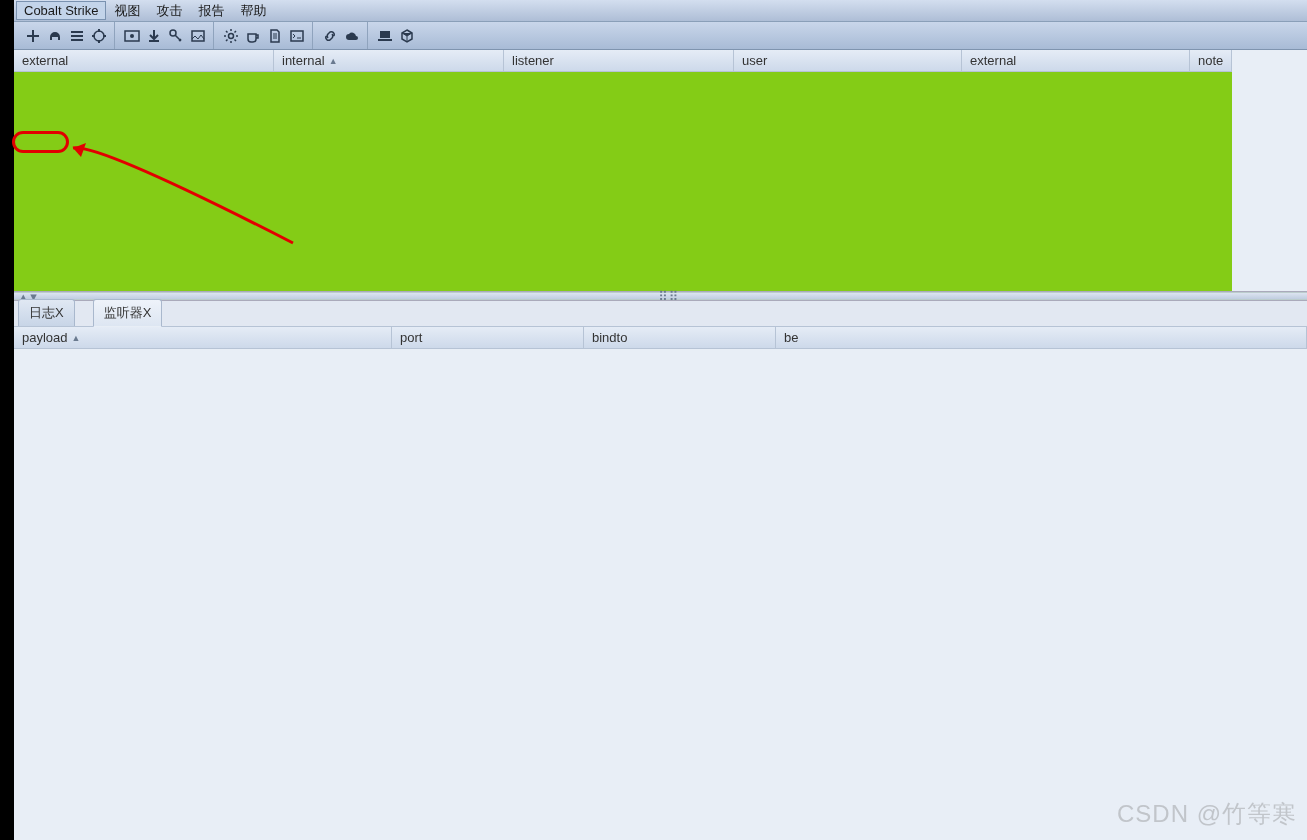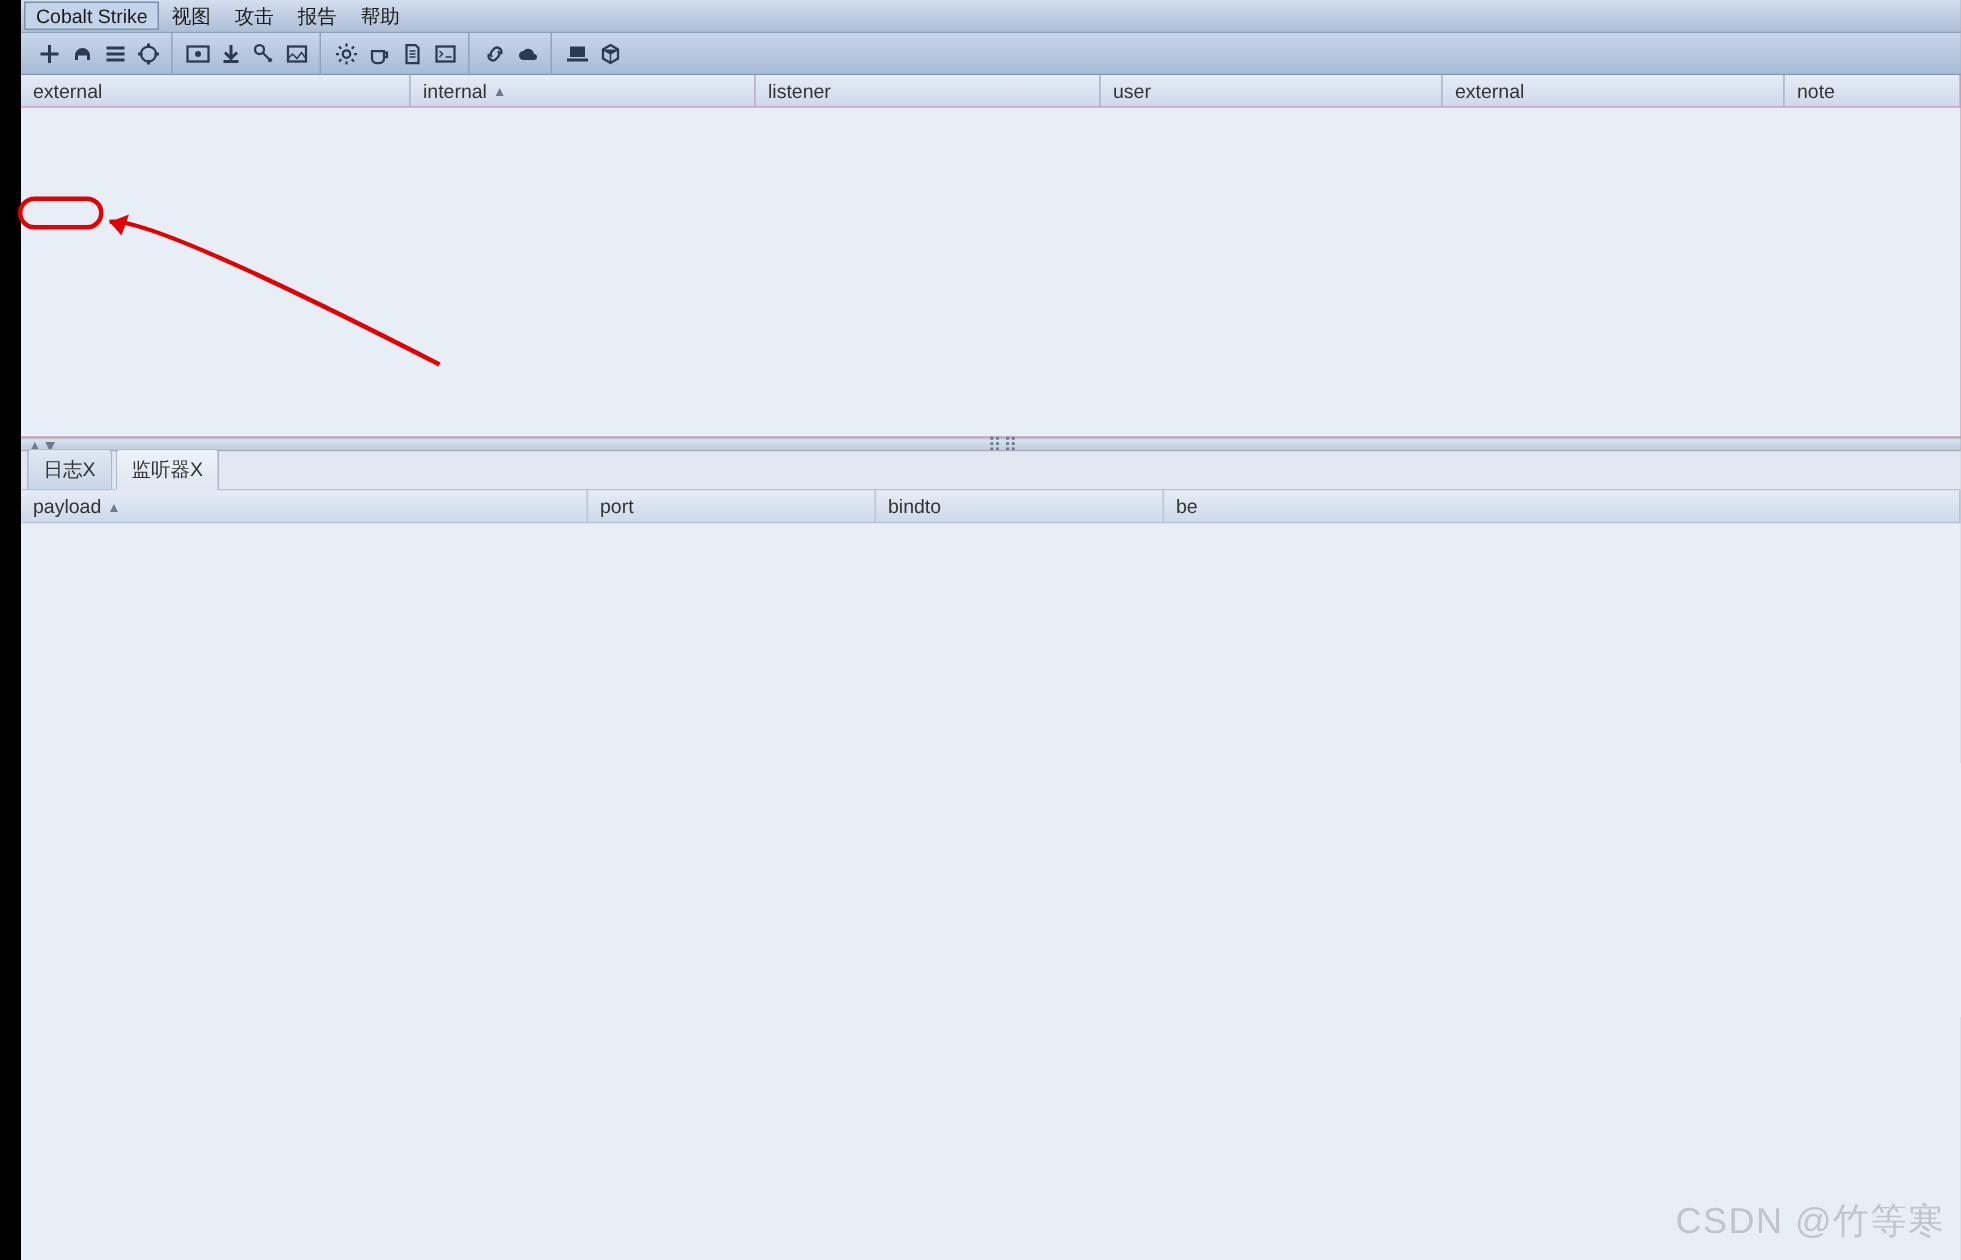--- a/index.html
+++ b/index.html
@@ -12,21 +12,21 @@
 .menubar-item.open { background: #c3d4ea; border: 1px solid #7a92b0; padding: 1px 7px; }
 
 
 .toolbar { height: 28px; background: linear-gradient(#c9d6ea, #a8bbd6); border-bottom: 1px solid #7f94af; display: flex; align-items: center; padding: 0 4px; gap: 2px; }
 .tool-group { display: flex; align-items: center; gap: 4px; padding: 0 6px; border-right: 1px solid #8fa3bd; height: 100%; }
 .tool-group:last-child { border-right: none; }
 .tool-icon { width: 18px; height: 18px; display: flex; align-items: center; justify-content: center; color: #2b3a4f; fill: #2b3a4f; }
 .tool-icon svg { width: 16px; height: 16px; }
 
 
-.upper-pane { flex: 0 0 242px; background: #ec4899; display: flex; flex-direction: column; border-bottom: 1px solid #aab; }
+.upper-pane { flex: 0 0 242px; background: #84cc16; display: flex; flex-direction: row; border-bottom: 1px solid #aab; }
 .table-header { height: 22px; display: flex; border-bottom: 1px solid #b6c3d5; }
 .th { background: linear-gradient(#e5ecf6, #cdd9ea); border-right: 1px solid #b6c3d5; padding: 3px 8px; color: #333; display: flex; align-items: center; gap: 4px; }
 .th .sort { font-size: 9px; color: #6a7a8f; }
 .upper-body { flex: 1; background: #e8eef6; }
 
 
 .dropdown { position: absolute; left: 0; top: 22px; width: 112px; background: #fff; border: 1px solid #7a8aa0; box-shadow: 2px 2px 4px rgba(0,0,0,0.15); z-index: 100; }
 .dd-item { padding: 5px 8px; color: #222; display: flex; justify-content: space-between; align-items: center; }
 .dd-item.highlight { position: relative; }
 .dd-arrow { font-size: 10px; color: #444; }
@@ -35,21 +35,21 @@
 .anno-circle { position: absolute; left: 12px; top: 131px; width: 57px; height: 22px; border: 3px solid #e20000; border-radius: 12px; z-index: 200; pointer-events: none; }
 .anno-arrow { position: absolute; left: 58px; top: 133px; z-index: 199; pointer-events: none; }
 
 
 .splitter { height: 8px; background: linear-gradient(#dce4f0, #c0cde0); display: flex; align-items: center; justify-content: space-between; padding: 0 6px; font-size: 8px; color: #6a7a8f; border-top: 1px solid #bcc; border-bottom: 1px solid #bcc; }
 .grip { letter-spacing: 1px; }
 
 
 .lower-pane { flex: 1; background: #e8eef6; display: flex; flex-direction: column; border-top: 1px solid #aab; }
 .tabs { height: 26px; display: flex; align-items: flex-end; padding: 2px 4px 0 4px; gap: 0; background: #e2e8f2; border-bottom: 1px solid #b6c3d5; }
-.tab { padding: 4px 10px; background: linear-gradient(#e0e8f3, #c8d5e7); border: 1px solid #a9b8cd; border-bottom: none; border-radius: 3px 3px 0 0; margin-right: 2px; color: #333; }
+.tab { padding: 4px 10px; background: linear-gradient(#e0e8f3, #c8d5e7); border: 1px solid #a9b8cd; border-bottom: none; border-radius: 3px 3px 0 0; margin-right: 18px; color: #333; }
 .tab.active { background: linear-gradient(#eef3fa, #dde6f2); border-bottom: 1px solid #e8eef6; position: relative; top: 1px; }
 
 .lower-header { height: 22px; display: flex; border-bottom: 1px solid #b6c3d5; }
 .lower-body { flex: 1; background: #e8eef6; }
 
 
 .watermark { position: absolute; right: 10px; bottom: 10px; color: rgba(120,120,120,0.35); font-size: 24px; font-weight: 400; letter-spacing: 1px; pointer-events: none; }
 </style>
 </head>
 <body>

